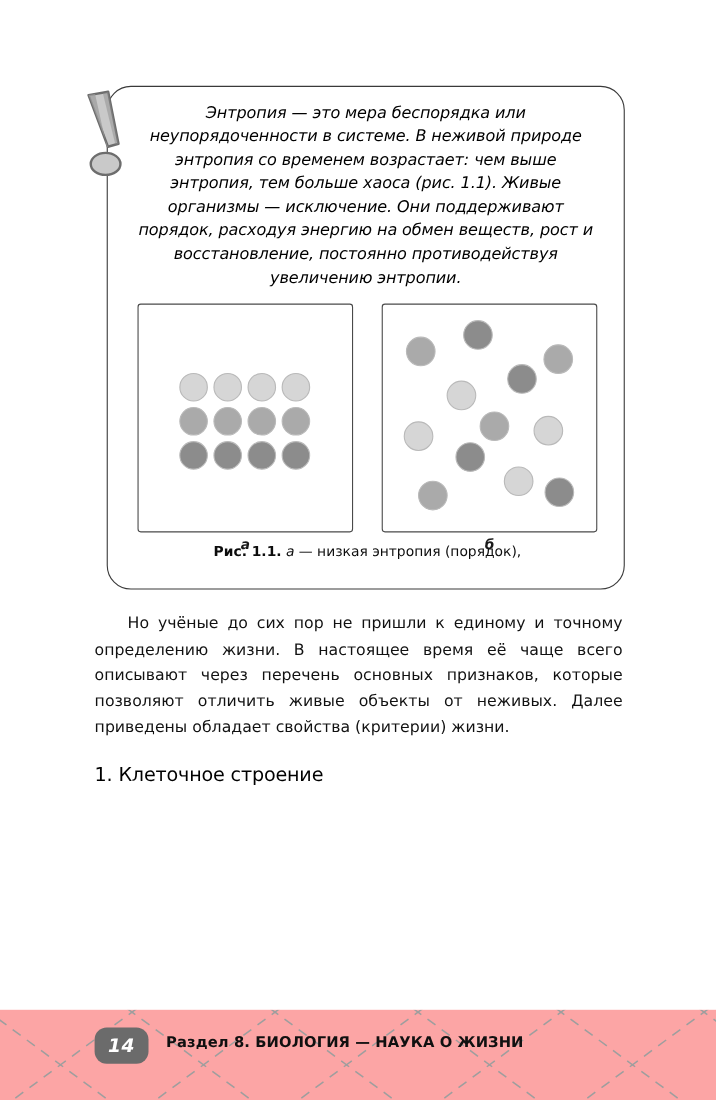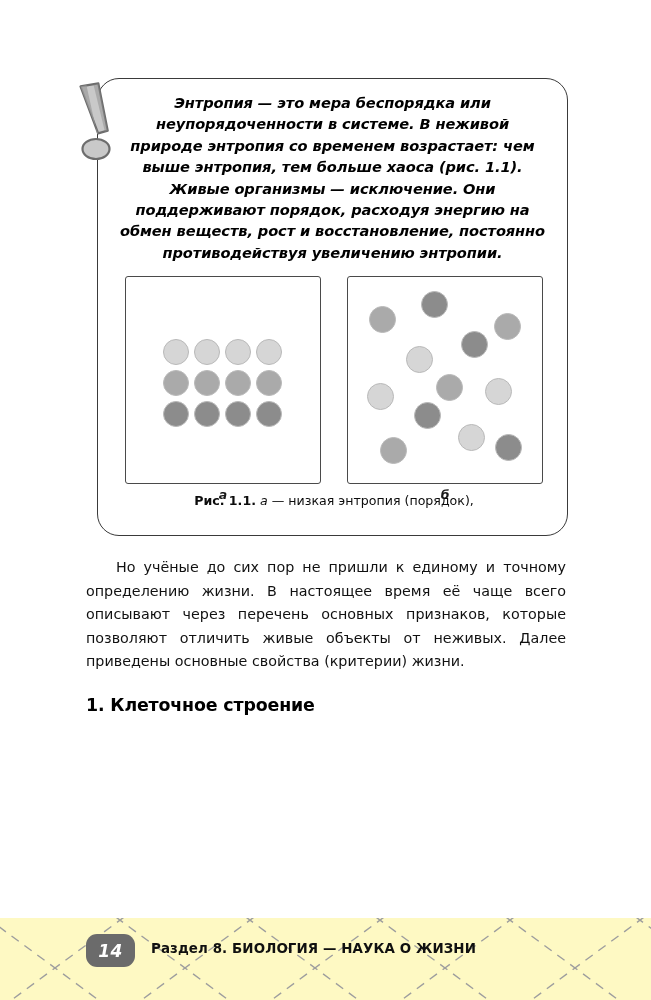--- a/index.html
+++ b/index.html
@@ -48,21 +48,21 @@
     height: 92px;
     z-index: 5;
   }
 
   .callout-text {
     position: absolute;
     left: 22px;
     top: 14px;
     width: 427px;
     text-align: center;
-    font-weight: bold;
+    font-weight: normal;
     font-style: italic;
     font-size: 14.6px;
     line-height: 21.4px;
     letter-spacing: -0.1px;
     color: #000000;
   }
 
   
   .panels {
     position: absolute;
@@ -131,21 +131,21 @@
     text-indent: 30px;
     margin: 0;
     color: #111111;
     -webkit-hyphens: none;
     hyphens: none;
   }
   .para + .para { margin-top: 0px; }
 
   .section-heading {
     font-size: 17.4px;
-    font-weight: bold;
+    font-weight: normal;
     margin: 21px 0 3px 0;
     color: #000000;
     letter-spacing: -0.15px;
   }
 
   
   .footer {
     position: absolute;
     left: 0;
     bottom: 0;
@@ -244,25 +244,25 @@
       <div class="panel-label label-a">а</div>
       <div class="panel-label label-b">б</div>
     </div>
 
     <div class="fig-caption">
       <span class="cap-line"><b>Рис. 1.1.</b> <i>а</i><span> — низкая энтропия (порядок),</span></span>
     </div>
   </div>
 
   <div class="body-text">
-    <p class="para">Но учёные до сих пор не пришли к единому и точному определению жизни. В настоящее время её чаще всего описывают через перечень основных признаков, которые позволяют отличить живые объекты от неживых. Далее приведены основные свойства (критерии) жизни.</p>
+    <p class="para">Но учёные до сих пор не пришли к единому и точному определению жизни. В настоящее время её чаще всего описывают через перечень основных признаков, которые позволяют отличить живые объекты от неживых. Далее приведены обладает свойства (критерии) жизни.</p>
     <h2 class="section-heading">1. Клеточное строение</h2>
   </div>
 
-  <div class="footer" style="background: #fef9c3;">
+  <div class="footer" style="background: #fca5a5;">
     <svg class="footer-art" viewBox="0 0 651 82" preserveAspectRatio="none">
       <g stroke="#9e9e9e" stroke-width="1.4" stroke-dasharray="9 7" fill="none">
         <path d="M-40 -20 L150 120"></path>
         <path d="M90 -20 L280 120"></path>
         <path d="M220 -20 L410 120"></path>
         <path d="M350 -20 L540 120"></path>
         <path d="M480 -20 L670 120"></path>
         <path d="M610 -20 L800 120"></path>
         <path d="M150 -20 L-40 120"></path>
         <path d="M280 -20 L90 120"></path>

